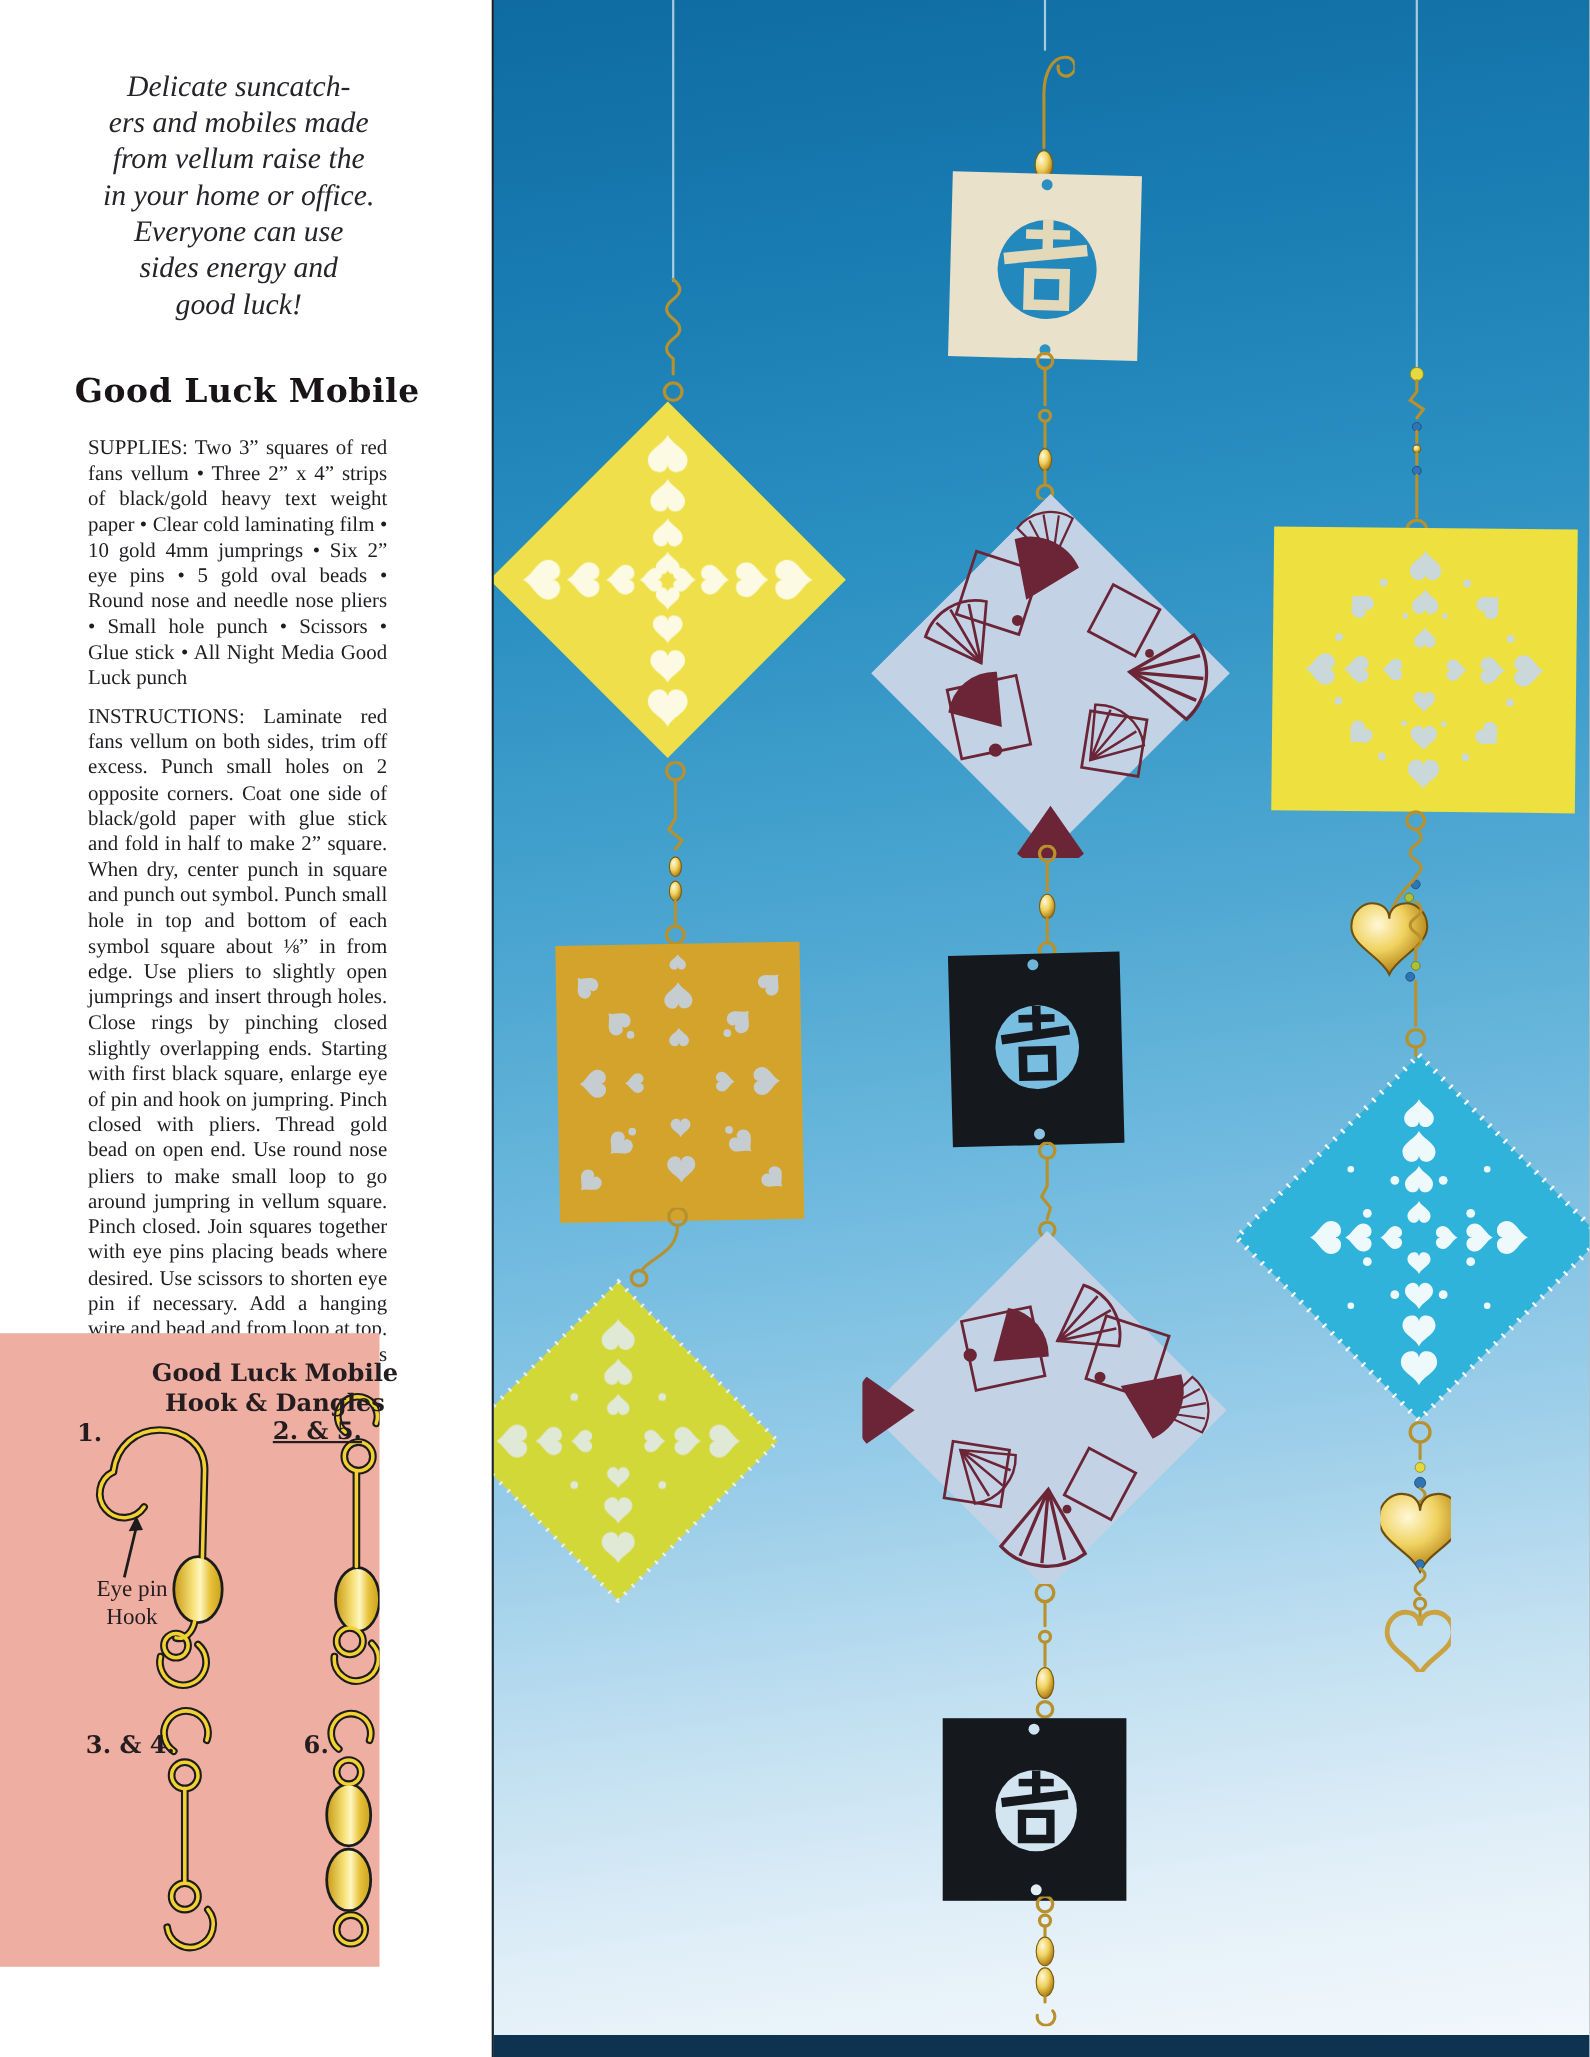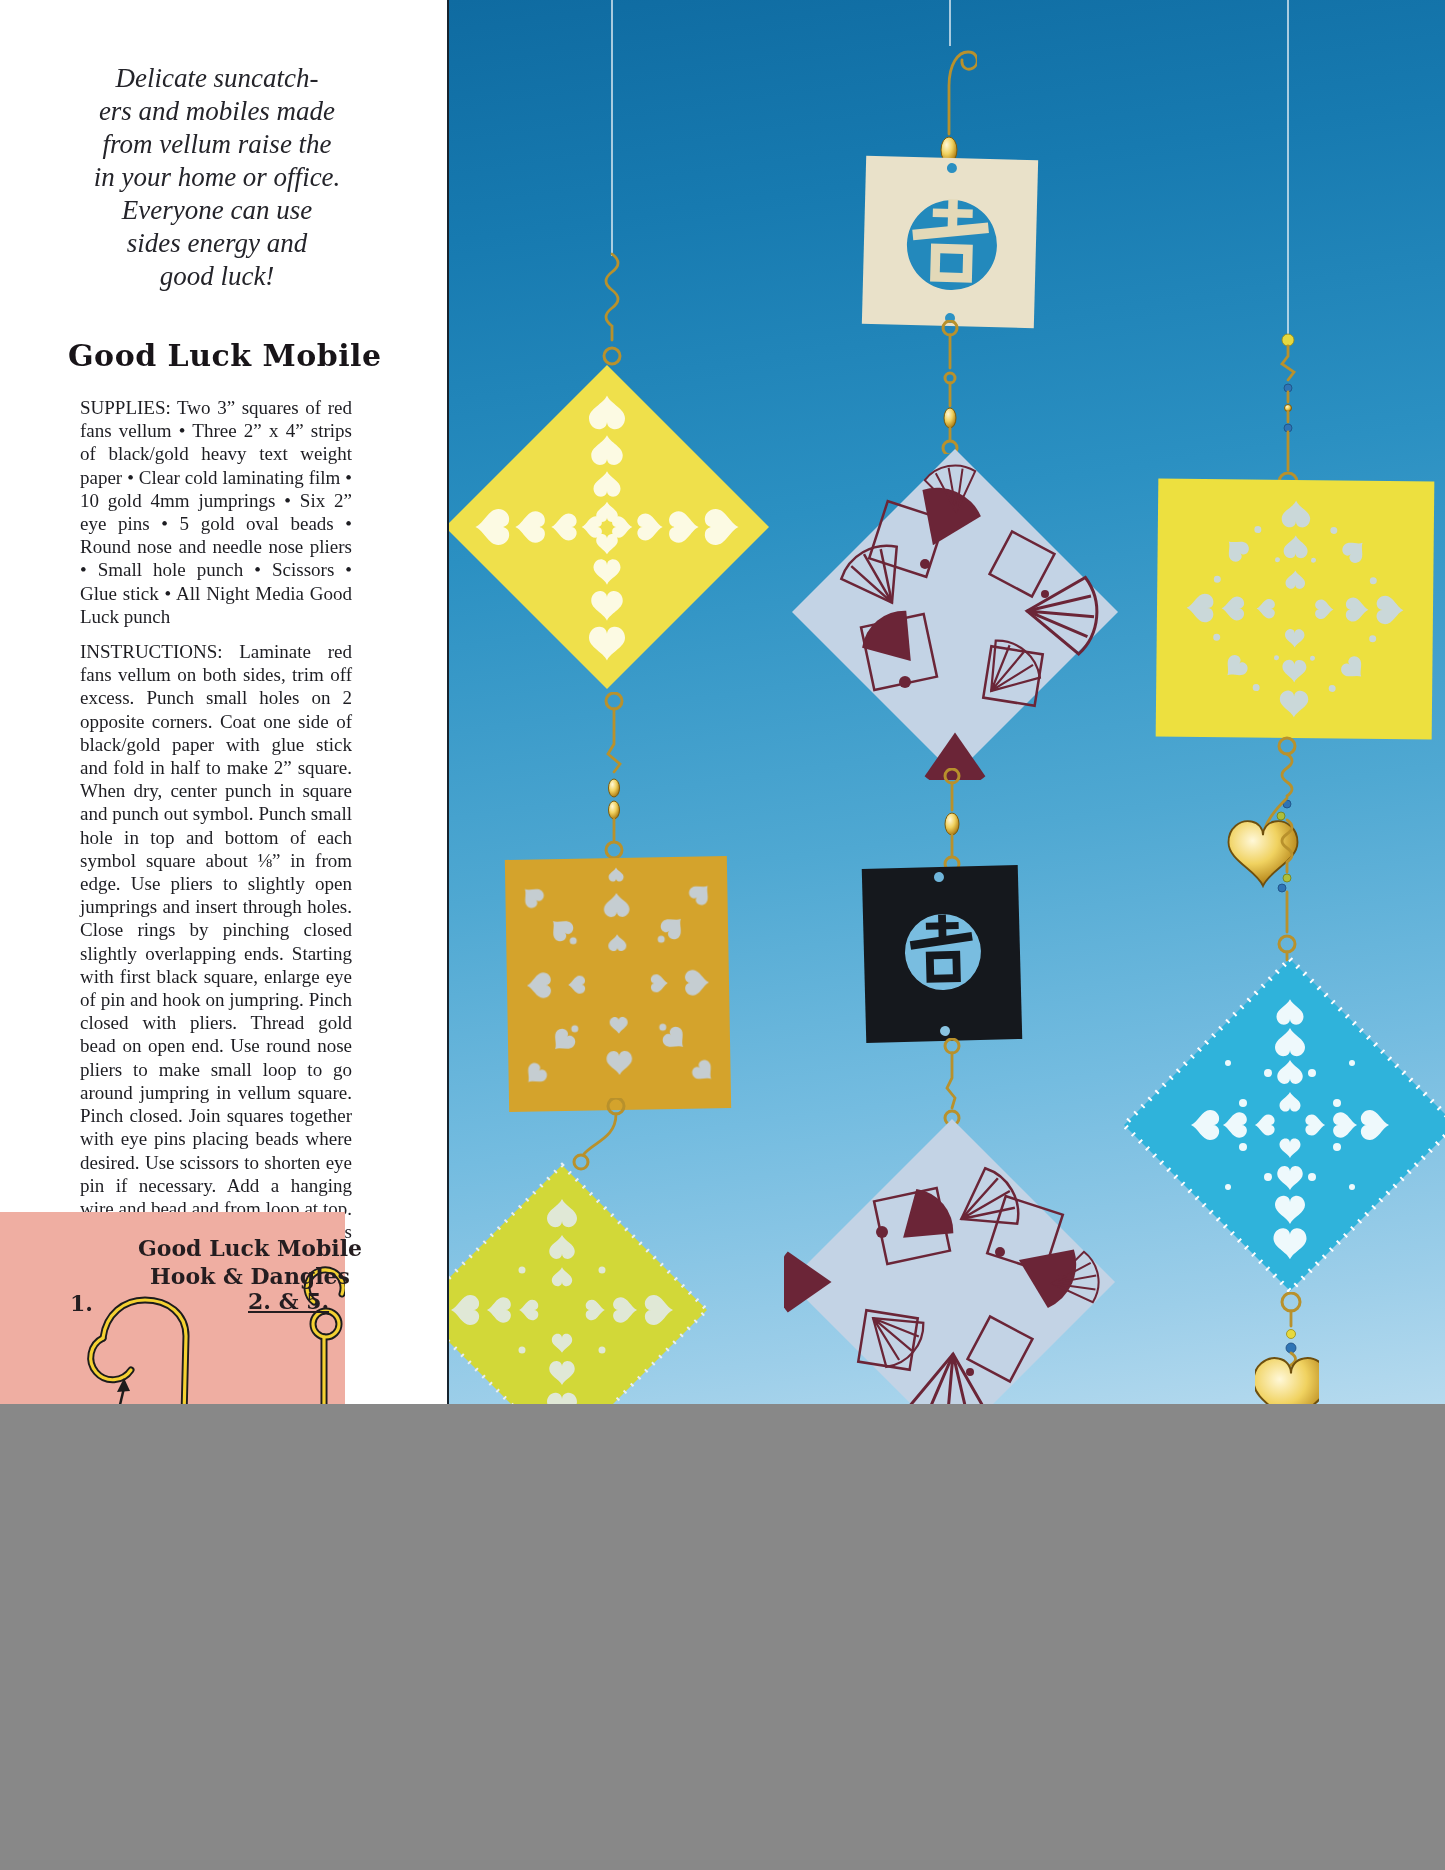--- a/index.html
+++ b/index.html
@@ -1,33 +1,33 @@
 <!DOCTYPE html>
 <html><head>
 <meta charset="utf-8">
 <style>
   html,body{margin:0;padding:0;background:#888;}
-  .page{position:relative;width:1445px;height:1404px;background:#ffffff;overflow:hidden;
+  .page{position:relative;width:1445px;height:1870px;background:#ffffff;overflow:hidden;
         font-family:"Liberation Serif", serif;color:#1c1c1c;}
   
   .intro{position:absolute;left:52px;top:62px;width:330px;text-align:center;
          font-style:italic;font-size:27px;line-height:33px;color:#24242a;}
   .heading{position:absolute;left:68px;top:338px;font-family:"DejaVu Serif", serif;
            font-weight:bold;font-size:30px;letter-spacing:.5px;color:#181418;}
   .bodytext{position:absolute;left:68px;top:384px;width:296px;font-size:19px;
             line-height:23.2px;text-align:justify;color:#1d1d22;}
   .bodytext p{margin:12px;}
   
   .pinkbox{position:absolute;left:0;top:1212px;width:345px;height:576px;}
   .pinkbox .bg{position:absolute;inset:0;}
   .dg-title{position:absolute;left:100px;top:22px;width:300px;text-align:center;
             font-family:"DejaVu Serif", serif;font-weight:bold;font-size:22px;line-height:28px;color:#241d20;}
   .dg-label{position:absolute;font-family:"DejaVu Serif", serif;font-weight:bold;
             font-size:22px;color:#241d20;}
-  .dg-callout{position:absolute;left:58px;top:230px;width:124px;text-align:right;
+  .dg-callout{position:absolute;left:58px;top:220px;width:124px;text-align:center;
               font-size:21px;line-height:25px;color:#241d20;}
   .dg-svg{position:absolute;inset:0;}
   .dg-ink path,.dg-ink circle{stroke:#1c1c1c;stroke-width:7;fill:none;stroke-linecap:round;}
   .dg-gold path,.dg-gold circle{stroke:#F4D132;stroke-width:3.2;fill:none;stroke-linecap:round;}
   .dg-bead{fill:url(#goldD);stroke:#1c1c1c;stroke-width:2.5;}
   
   .photo{position:absolute;left:447px;top:0;width:998px;height:1870px;overflow:hidden;
          border-left:2px solid #16232e;
          background:linear-gradient(172deg,#0F6BA1 0%,#177AB0 12%,#2B90C2 28%,#4FA8D2 45%,
                     #74BCE0 58%,#9CCEE9 70%,#C2E0F1 80%,#E2EFF8 90%,#F4F9FC 100%);}

